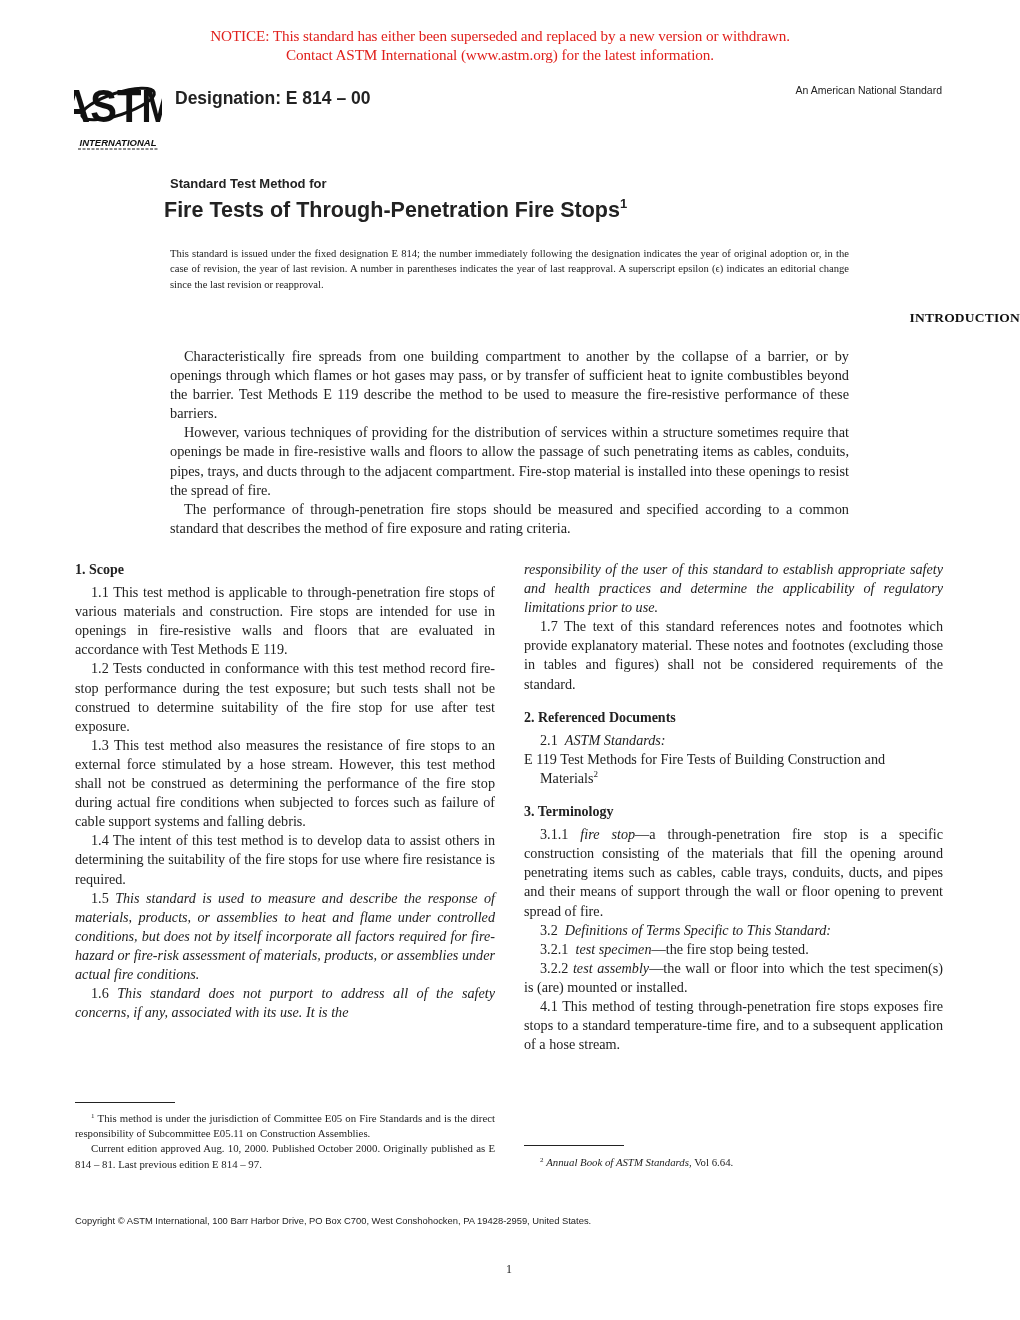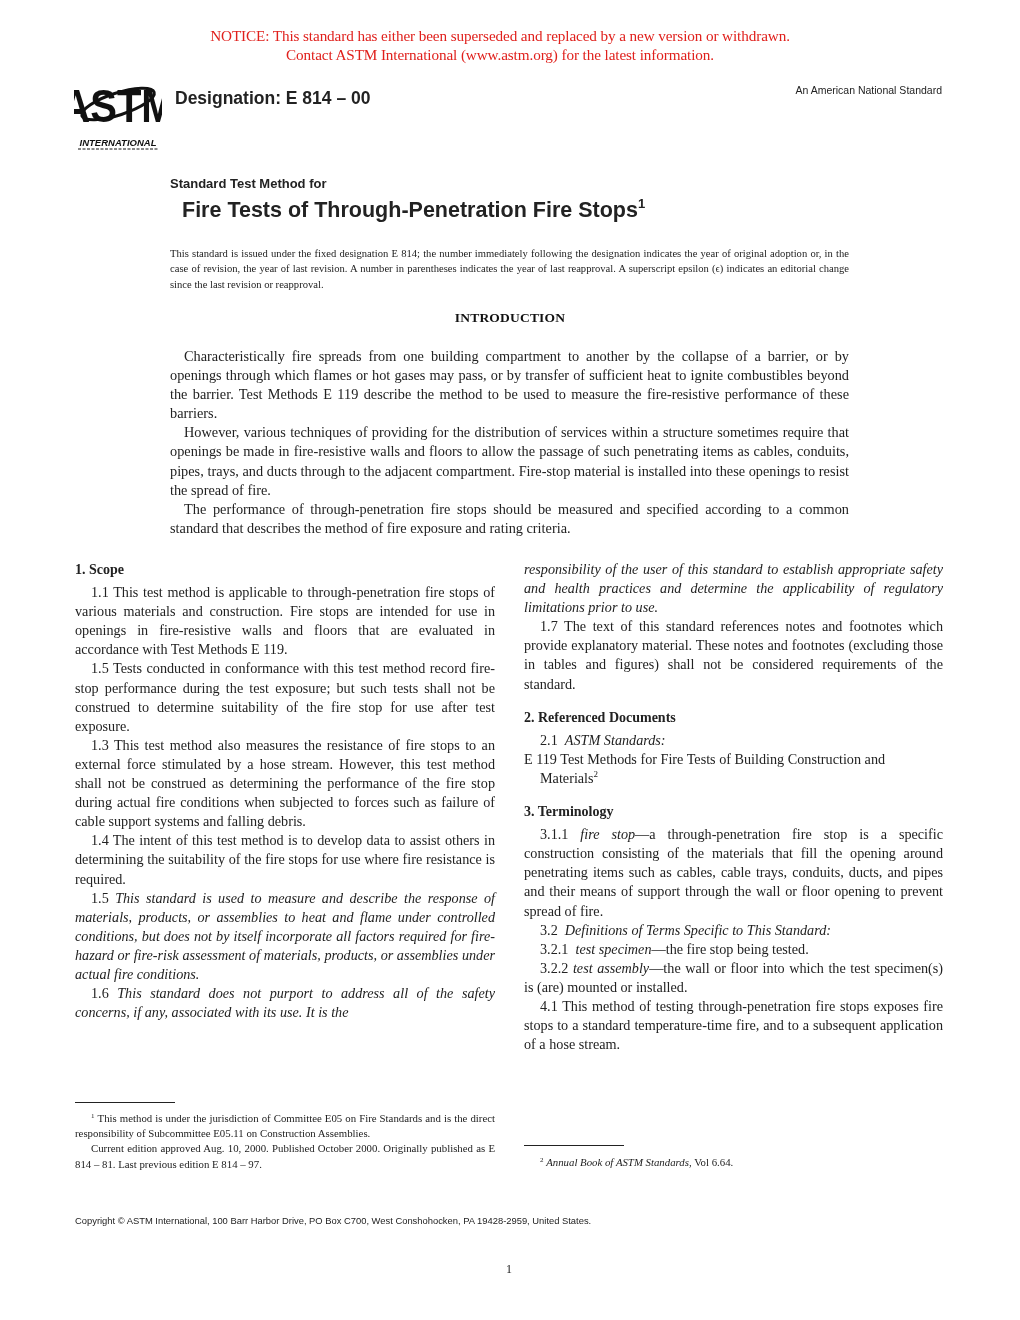--- a/index.html
+++ b/index.html
@@ -7,26 +7,26 @@
     body { position: relative; overflow: hidden; font-family: "Liberation Serif", serif; color: #111; }
 
     .notice { position: absolute; top: 26px; left: 0; width: 1000px; text-align: center; color: #e0201c; font-family: "Liberation Serif", serif; font-size: 15.2px; line-height: 19px; letter-spacing: -0.1px; }
     .notice div { white-space: nowrap; }
 
     .logo { position: absolute; left: 74px; top: 76px; width: 88px; height: 74px; }
     .designation { position: absolute; left: 175px; top: 88px; font-family: "Liberation Sans", sans-serif; font-weight: bold; font-size: 17.5px; color: #222; }
     .ans { position: absolute; right: 78px; top: 84px; font-family: "Liberation Sans", sans-serif; font-size: 10.5px; color: #222; }
 
     .title1 { position: absolute; left: 170px; top: 176px; font-family: "Liberation Sans", sans-serif; font-weight: bold; font-size: 13px; color: #222; }
-    .title2 { position: absolute; left: 182px; top: 198px; font-family: "Liberation Sans", sans-serif; font-weight: bold; font-size: 21.5px; color: #222; }
+    .title2 { position: absolute; left: 164px; top: 198px; font-family: "Liberation Sans", sans-serif; font-weight: bold; font-size: 21.5px; color: #222; }
     .title2 sup { font-size: 13px; vertical-align: 9px; line-height: 0; }
 
     .issuance { position: absolute; left: 170px; top: 246px; width: 679px; font-size: 10.6px; line-height: 15.3px; text-align: justify; text-align-last: left; color: #222; }
 
-    .intro-head { position: absolute; left: 0; top: 310px; width: 1020px; text-align: center; font-weight: bold; font-size: 13.5px; letter-spacing: 0.2px; }
+    .intro-head { position: absolute; left: 0; top: 310px; width: 1020px; text-align: right; font-weight: bold; font-size: 13.5px; letter-spacing: 0.2px; }
     .intro { position: absolute; left: 170px; top: 347px; width: 679px; font-size: 14.3px; line-height: 19.1px; color: #222; }
     .intro p { text-align: justify; text-indent: 14px; }
 
     .col { position: absolute; top: 560px; width: 420px; font-size: 14.2px; line-height: 19.1px; color: #222; }
     .col-left { left: 75px; }
     .col-right { left: 524px; width: 419px; }
     .col p { text-align: justify; }
     .col .ind { text-indent: 16px; }
     .col .sec-head { font-weight: bold; font-size: 14px; margin-bottom: 4px; }
     .col .sec-gap { margin-top: 14px; }
@@ -71,21 +71,21 @@
 <div class="intro-head">INTRODUCTION</div>
 <div class="intro">
   <p>Characteristically fire spreads from one building compartment to another by the collapse of a barrier, or by openings through which flames or hot gases may pass, or by transfer of sufficient heat to ignite combustibles beyond the barrier. Test Methods E 119 describe the method to be used to measure the fire-resistive performance of these barriers.</p>
   <p>However, various techniques of providing for the distribution of services within a structure sometimes require that openings be made in fire-resistive walls and floors to allow the passage of such penetrating items as cables, conduits, pipes, trays, and ducts through to the adjacent compartment. Fire-stop material is installed into these openings to resist the spread of fire.</p>
   <p>The performance of through-penetration fire stops should be measured and specified according to a common standard that describes the method of fire exposure and rating criteria.</p>
 </div>
 
 <div class="col col-left">
   <div class="sec-head">1.  Scope</div>
   <p class="ind">1.1 This test method is applicable to through-penetration fire stops of various materials and construction. Fire stops are intended for use in openings in fire-resistive walls and floors that are evaluated in accordance with Test Methods E 119.</p>
-  <p class="ind">1.5 Tests conducted in conformance with this test method record fire-stop performance during the test exposure; but such tests shall not be construed to determine suitability of the fire stop for use after test exposure.</p>
+  <p class="ind">1.2 Tests conducted in conformance with this test method record fire-stop performance during the test exposure; but such tests shall not be construed to determine suitability of the fire stop for use after test exposure.</p>
   <p class="ind">1.3 This test method also measures the resistance of fire stops to an external force stimulated by a hose stream. However, this test method shall not be construed as determining the performance of the fire stop during actual fire conditions when subjected to forces such as failure of cable support systems and falling debris.</p>
   <p class="ind">1.4 The intent of this test method is to develop data to assist others in determining the suitability of the fire stops for use where fire resistance is required.</p>
   <p class="ind"><span>1.5</span> <em>This standard is used to measure and describe the response of materials, products, or assemblies to heat and flame under controlled conditions, but does not by itself incorporate all factors required for fire-hazard or fire-risk assessment of materials, products, or assemblies under actual fire conditions.</em></p>
   <p class="ind"><span>1.6</span> <em>This standard does not purport to address all of the safety concerns, if any, associated with its use. It is the</em></p>
 </div>
 
 <div class="col col-right">
   <p><em>responsibility of the user of this standard to establish appropriate safety and health practices and determine the applicability of regulatory limitations prior to use.</em></p>
   <p class="ind">1.7 The text of this standard references notes and footnotes which provide explanatory material. These notes and footnotes (excluding those in tables and figures) shall not be considered requirements of the standard.</p>
 

